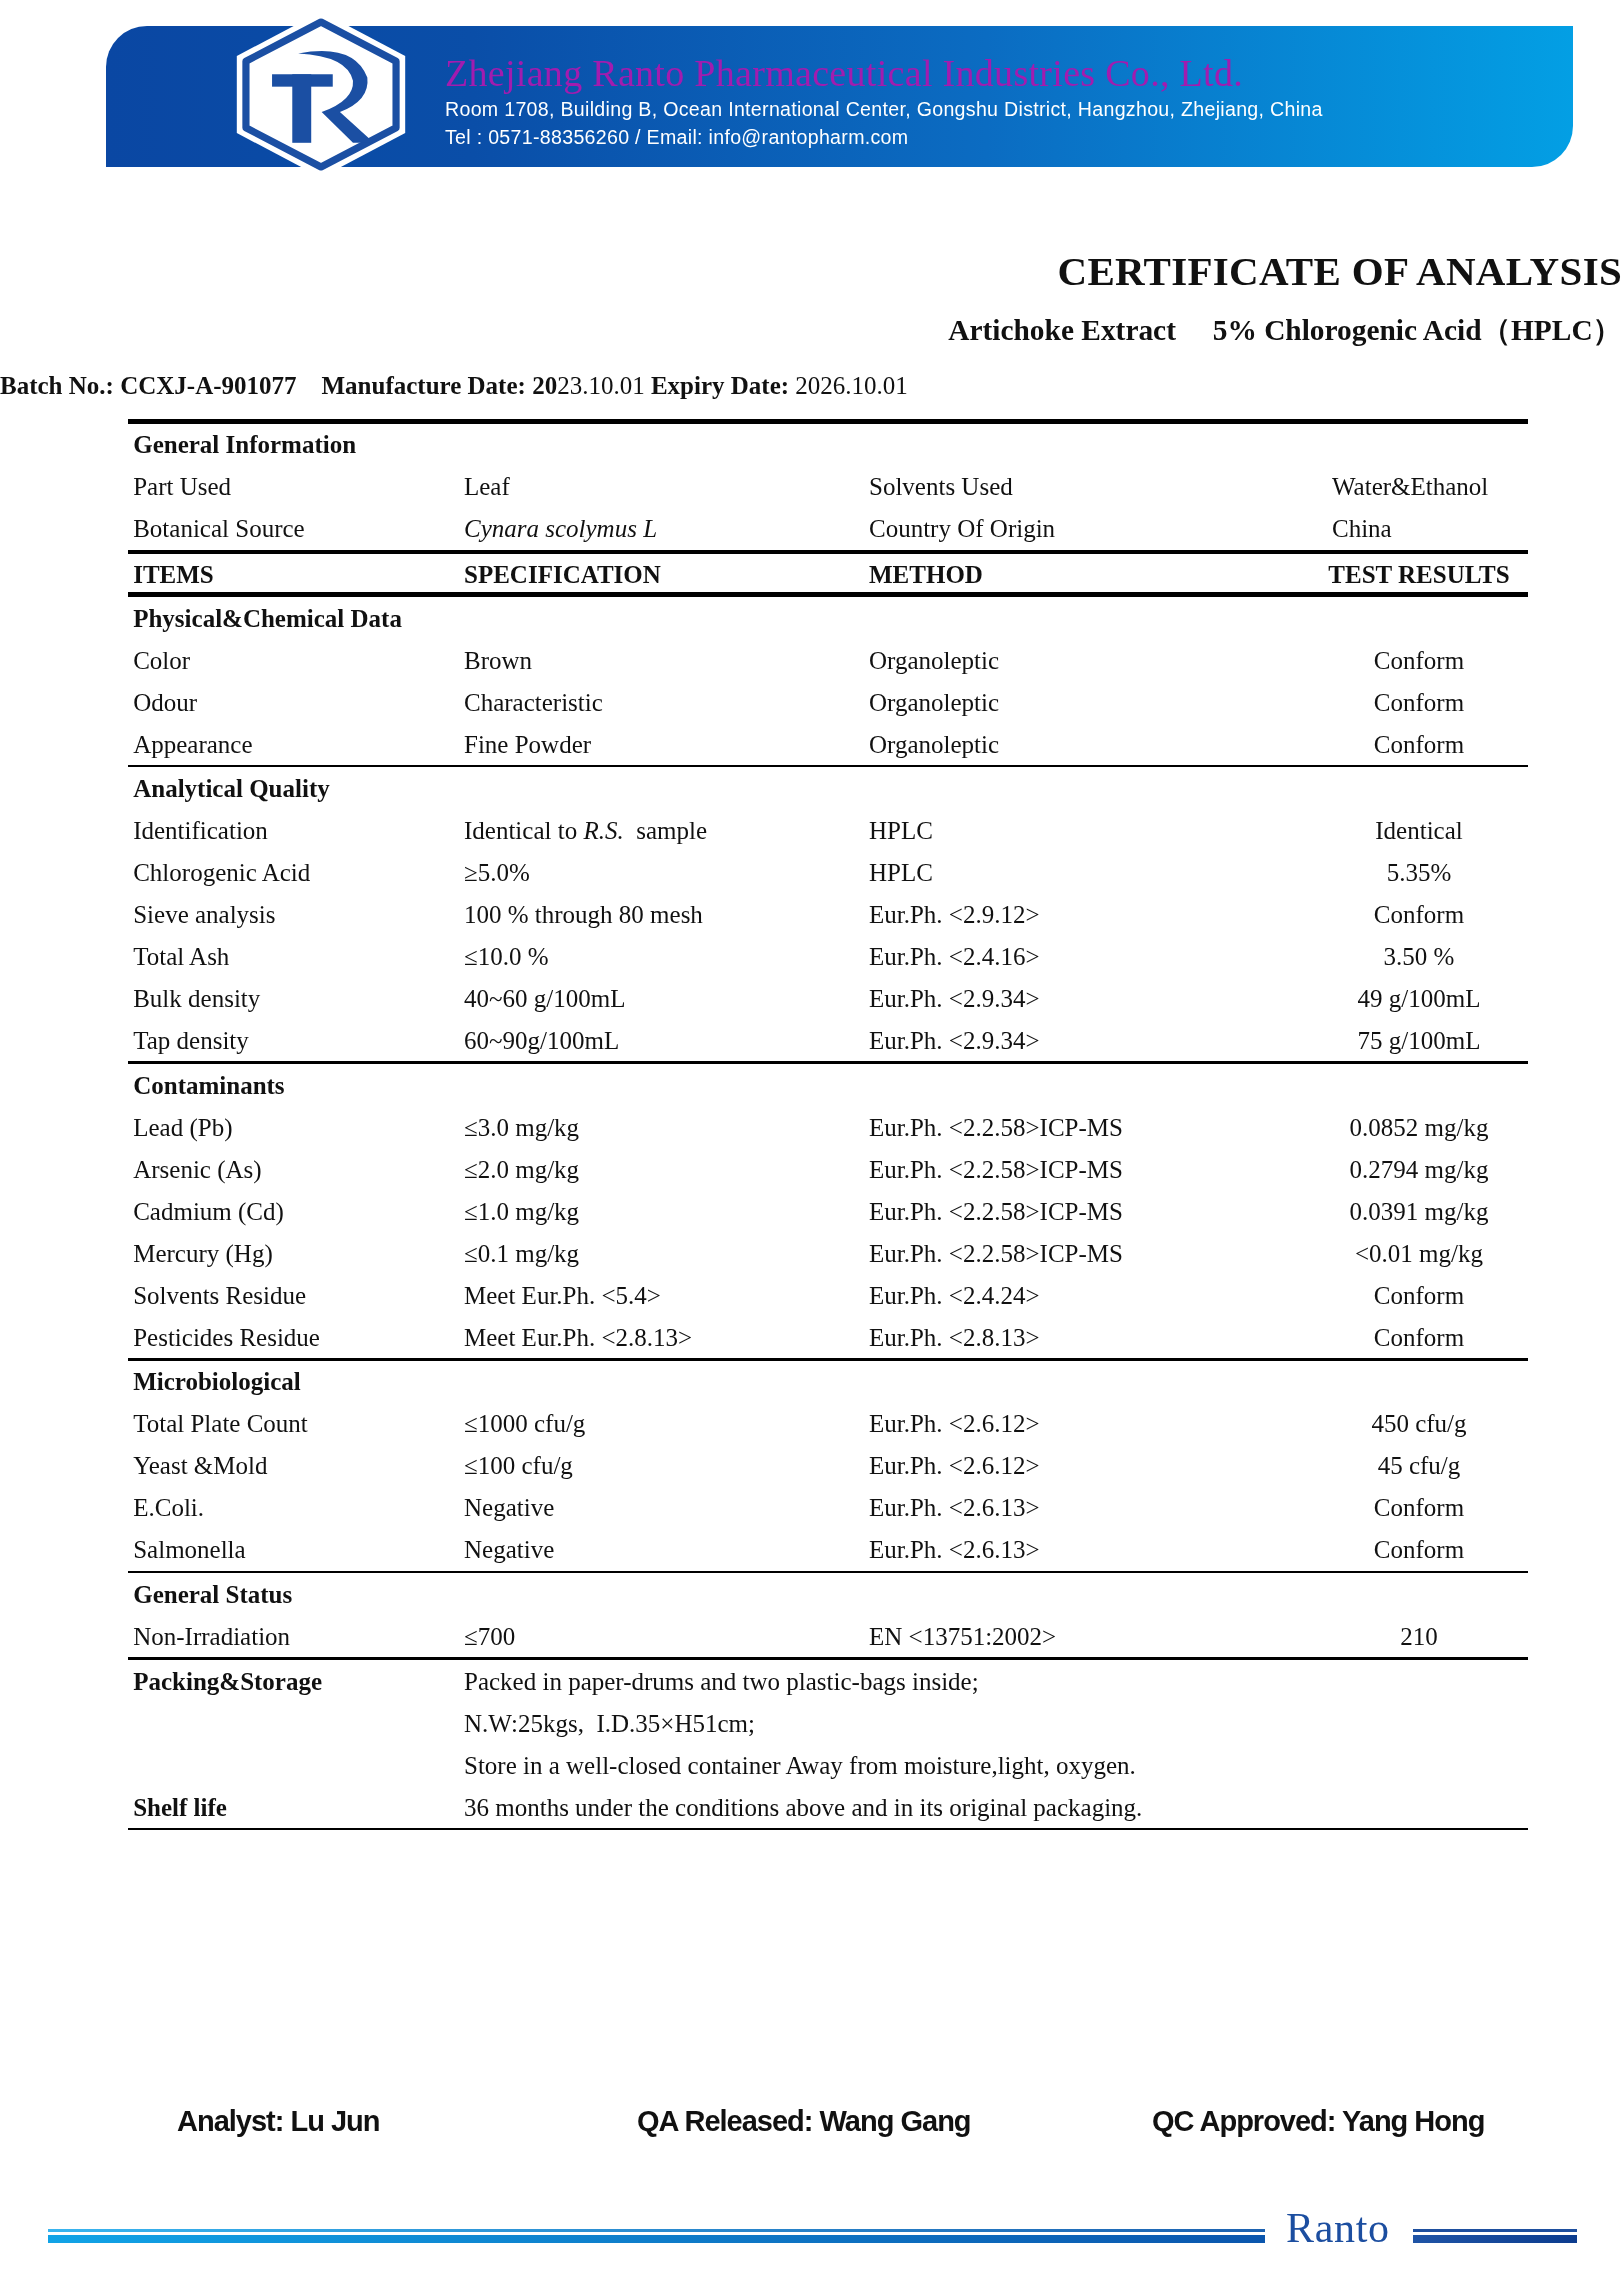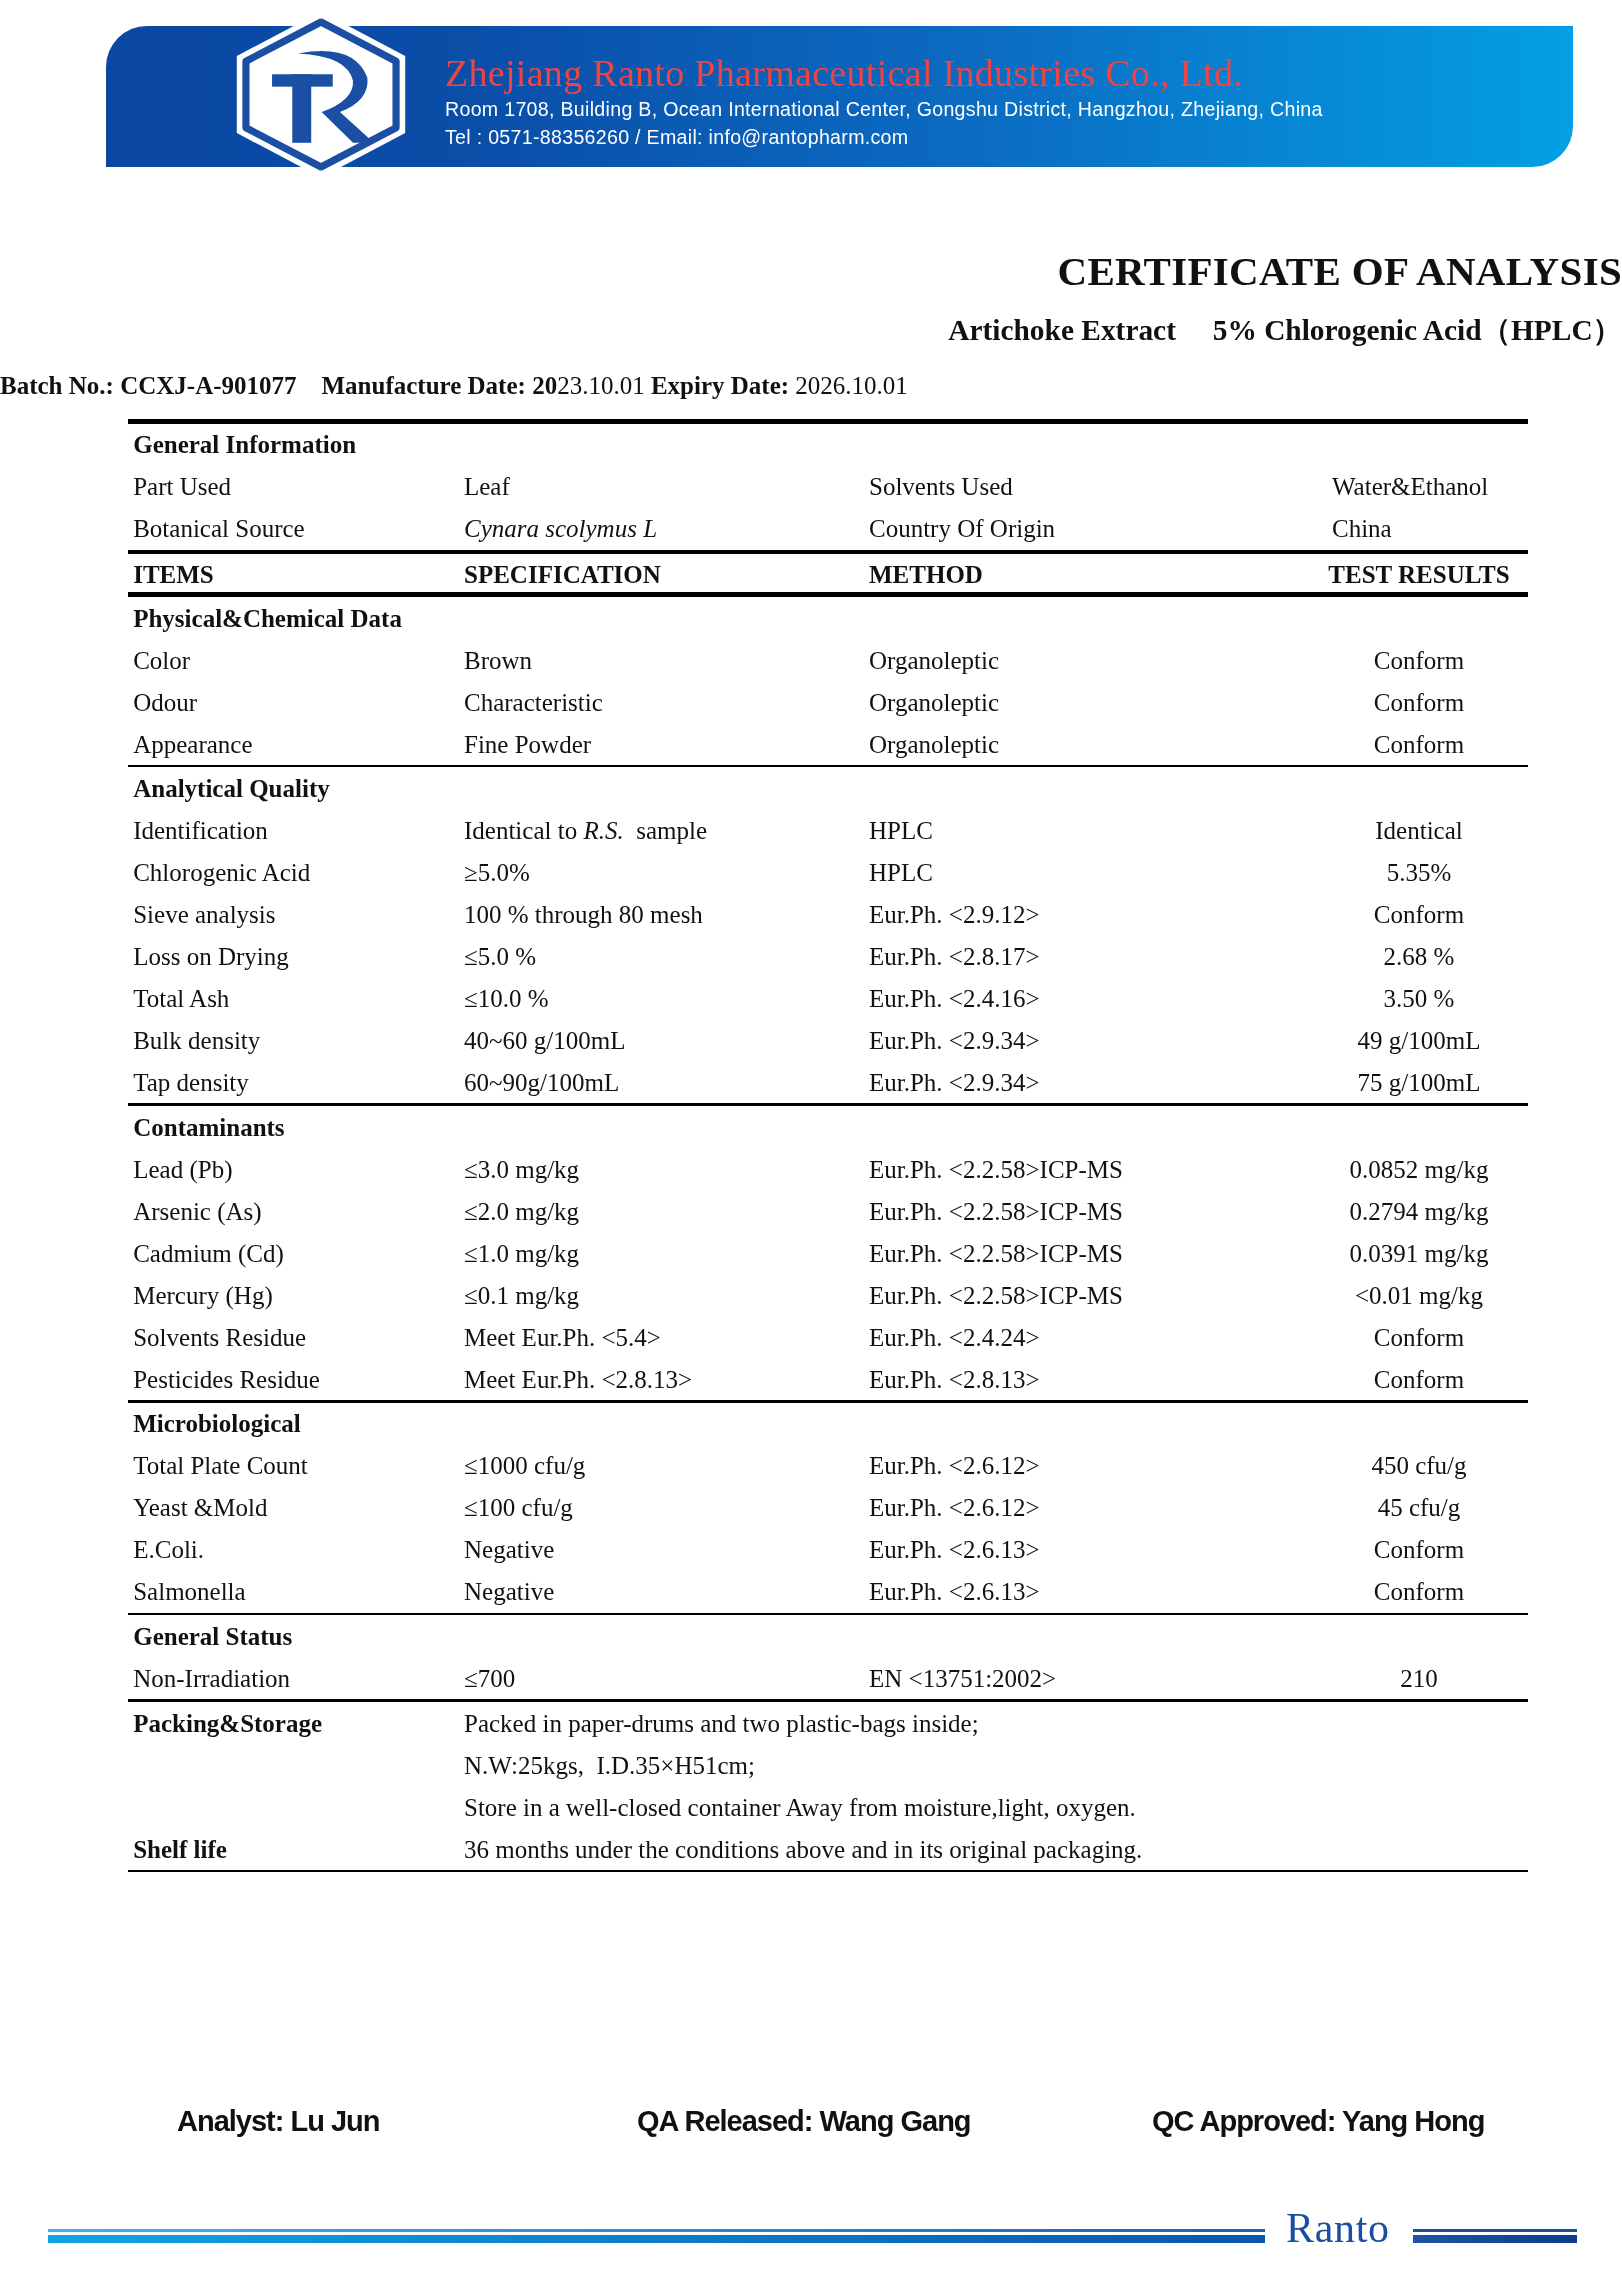--- a/index.html
+++ b/index.html
@@ -7,21 +7,21 @@
   body { position: relative; font-family: "Liberation Serif", "DejaVu Serif", serif; color: #111; }
 
   
   .hdr-band {
     position: absolute; left: 106px; top: 25.5px; width: 1467px; height: 141px;
     background: linear-gradient(90deg, #0a47a3 0%, #0a4ea8 25%, #0b6cc2 60%, #039fe4 100%);
     border-radius: 41px 0 41px 0;
   }
   .logo { position: absolute; left: 230px; top: 9.2px; width: 182px; height: 171px; }
   .hdr-company {
-    position: absolute; left: 445px; top: 51px; font-size: 38px; color: #ef4444;
+    position: absolute; left: 445px; top: 51px; font-size: 38px; color: #a21caf;
     font-family: "Liberation Serif", serif; letter-spacing: 0.3px; white-space: nowrap;
   }
   .hdr-addr, .hdr-contact {
     position: absolute; left: 445px; font-size: 19.6px; color: #ffffff;
     font-family: "Liberation Sans", sans-serif; white-space: nowrap; letter-spacing: 0.3px;
   }
   .hdr-addr { top: 98px; }
   .hdr-contact { top: 126px; }
 
   
@@ -171,26 +171,20 @@
         <span class="c c3">HPLC</span>
         <span class="c c4 center">5.35%</span>
       </div>
       <div class="row">
         <span class="c c1">Sieve analysis</span>
         <span class="c c2">100 % through 80 mesh</span>
         <span class="c c3">Eur.Ph. &lt;2.9.12&gt;</span>
         <span class="c c4 center">Conform</span>
       </div>
       <div class="row">
-        <span class="c c1">Loss on Drying</span>
-        <span class="c c2">≤5.0 %</span>
-        <span class="c c3">Eur.Ph. &lt;2.8.17&gt;</span>
-        <span class="c c4 center">2.68 %</span>
-      </div>
-      <div class="row">
         <span class="c c1">Total Ash</span>
         <span class="c c2">≤10.0 %</span>
         <span class="c c3">Eur.Ph. &lt;2.4.16&gt;</span>
         <span class="c c4 center">3.50 %</span>
       </div>
       <div class="row">
         <span class="c c1">Bulk density</span>
         <span class="c c2">40~60 g/100mL</span>
         <span class="c c3">Eur.Ph. &lt;2.9.34&gt;</span>
         <span class="c c4 center">49 g/100mL</span>

